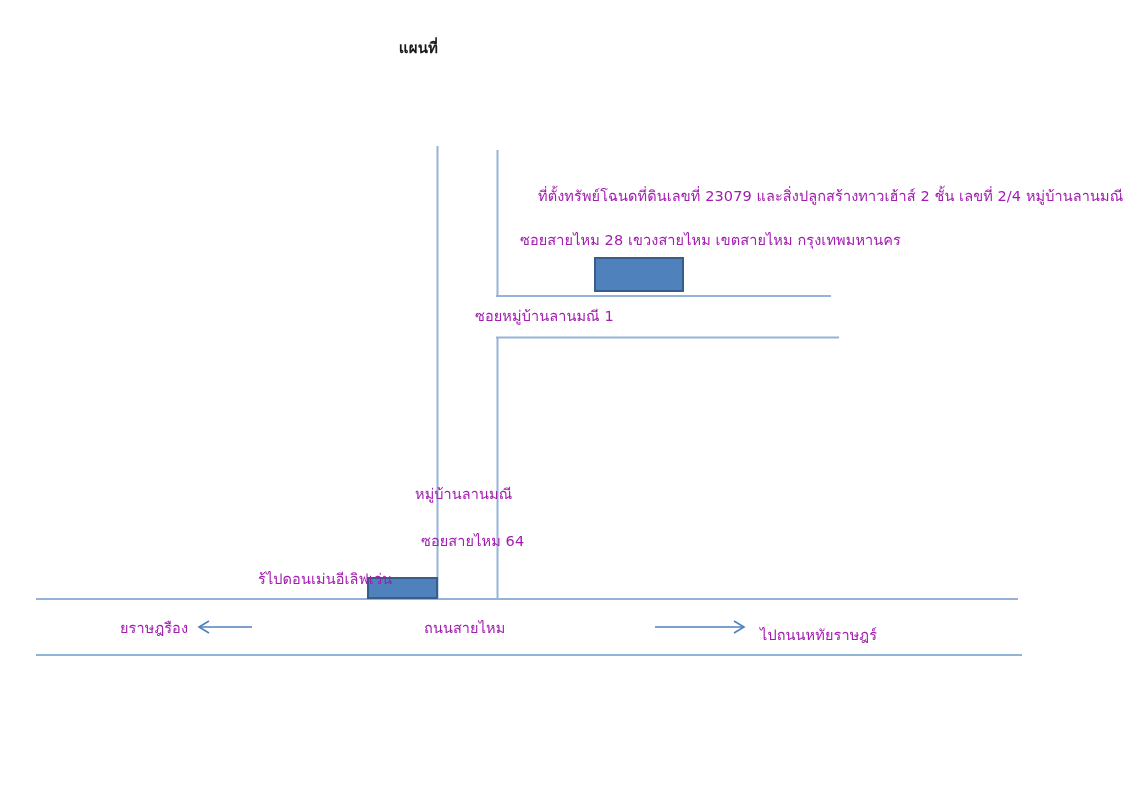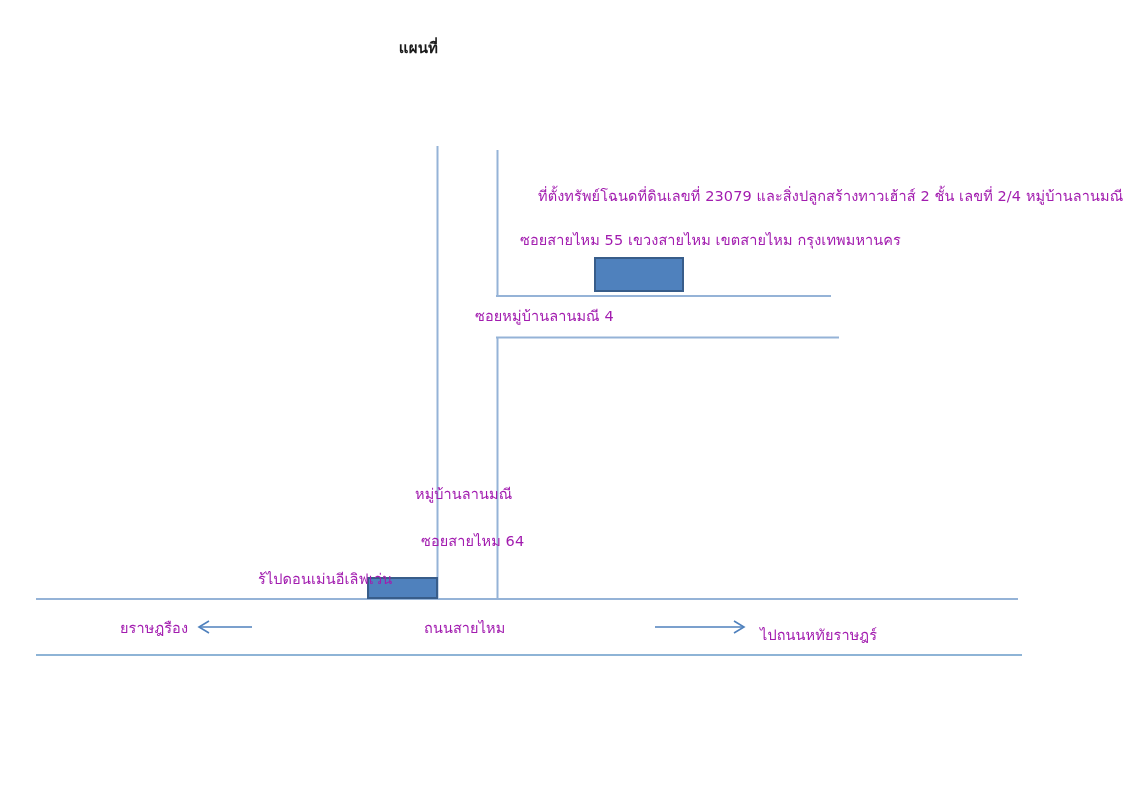--- a/index.html
+++ b/index.html
@@ -85,22 +85,22 @@
     <line x1="655" y1="627" x2="743" y2="627" stroke="#4f81bd" stroke-width="1.6"></line>
     <polyline points="734,621 744,627 734,633" fill="none" stroke="#4f81bd" stroke-width="1.6"></polyline>
   </g>
 
   <rect x="595" y="258" width="88" height="33" fill="#4f81bd" stroke="#385d8a" stroke-width="2"></rect>
 
   <rect x="368" y="578" width="69" height="20" fill="#4f81bd" stroke="#385d8a" stroke-width="2"></rect>
 </svg>
 
 <div class="txt" id="desc-line-1">ที่ตั้งทรัพย์โฉนดที่ดินเลขที่ 23079 และสิ่งปลูกสร้างทาวเฮ้าส์ 2 ชั้น  เลขที่ 2/4 หมู่บ้านลานมณี</div>
-<div class="txt" id="desc-line-2">ซอยสายไหม  55  เขวงสายไหม  เขตสายไหม  กรุงเทพมหานคร</div>
+<div class="txt" id="desc-line-2">ซอยสายไหม  28  เขวงสายไหม  เขตสายไหม  กรุงเทพมหานคร</div>
 
-<div class="txt" id="label-soi-lanmanee-3">ซอยหมู่บ้านลานมณี 4</div>
+<div class="txt" id="label-soi-lanmanee-3">ซอยหมู่บ้านลานมณี 1</div>
 <div class="txt" id="label-muban-lanmanee">หมู่บ้านลานมณี</div>
 <div class="txt" id="label-soi-saimai-55">ซอยสายไหม 64</div>
 <div class="txt" id="label-seven-eleven">ร้ไปดอนเม่นอีเลิฟเว่น</div>
 
 <div class="txt" id="label-to-donmueang">ยราษฎรือง</div>
 <div class="txt" id="label-thanon-saimai">ถนนสายไหม</div>
 <div class="txt" id="label-to-hathairat">ไปถนนหทัยราษฎร์</div>
 
 </body></html>

